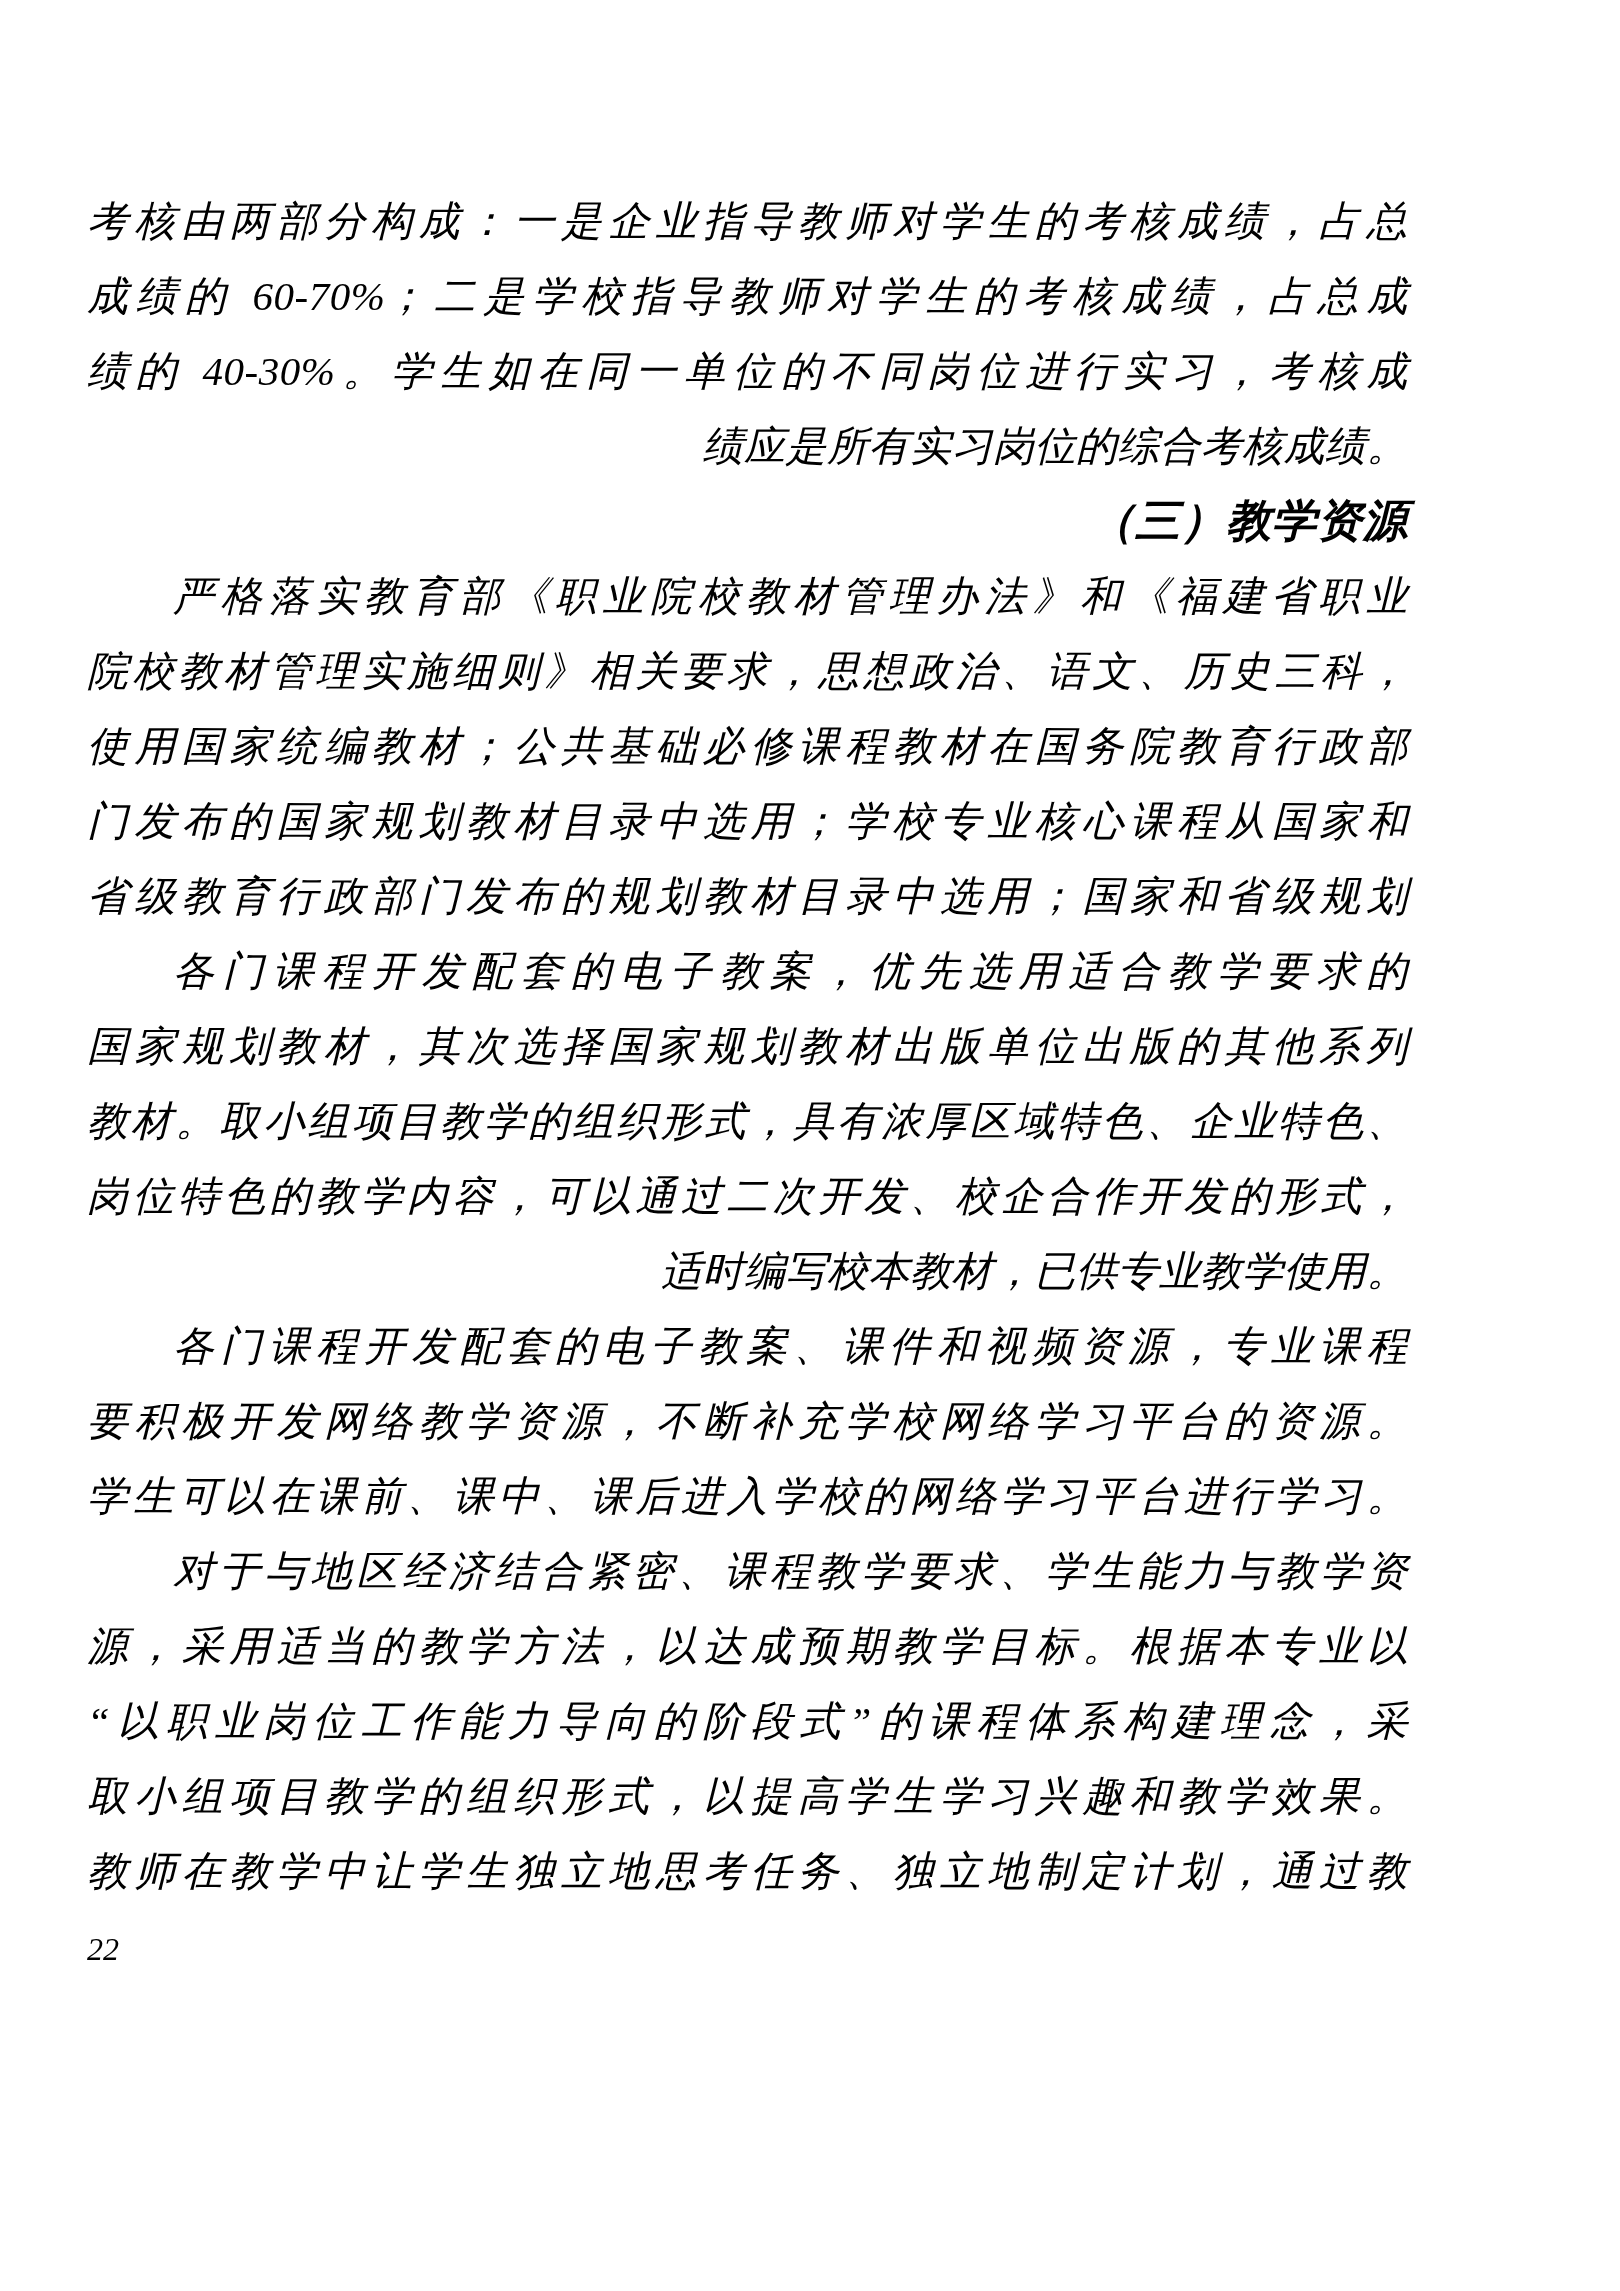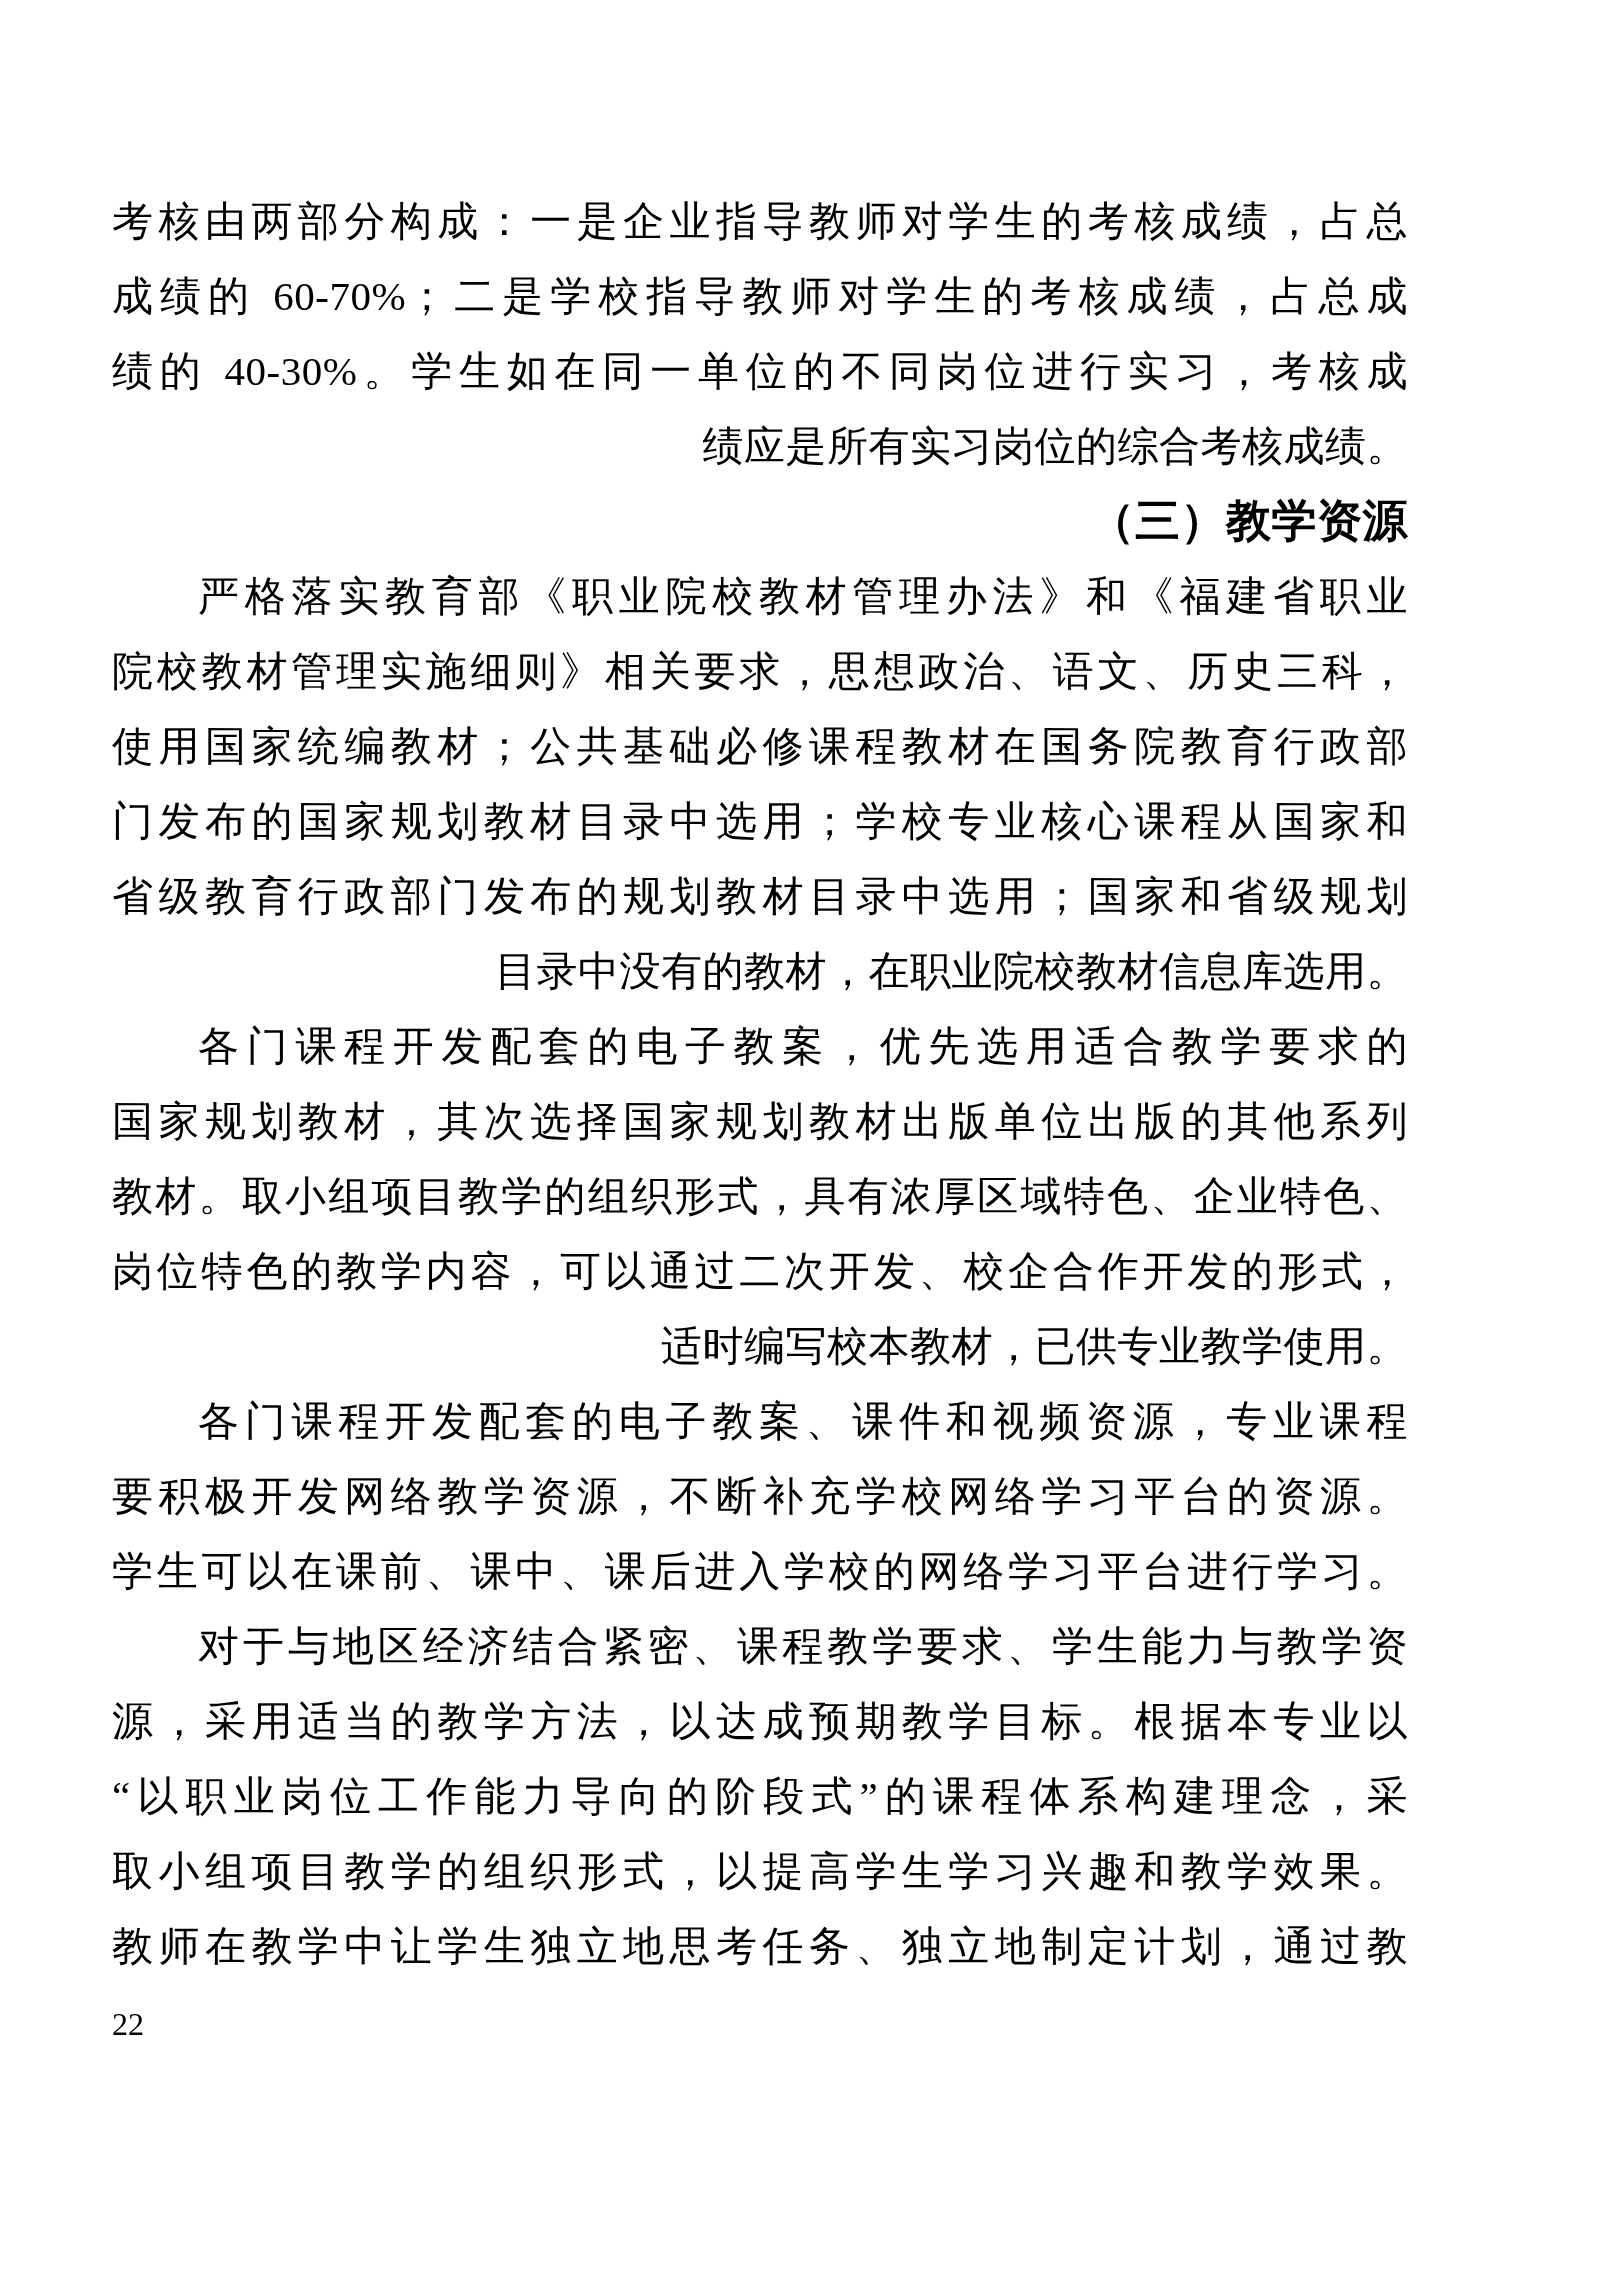--- a/index.html
+++ b/index.html
@@ -11,21 +11,22 @@
     height: 2292px;
     background: #ffffff;
     color: #000000;
     font-family: "Liberation Serif", "DejaVu Serif", serif;
     overflow: hidden;
   }
   .page {
     box-sizing: border-box;
     width: 1620px;
     height: 2292px;
-    padding: 184px 212px 0 112px;
+    padding: 184px 212px 0 87px;
+    font-style: italic;
   }
   .line {
     font-size: 41px;
     height: 75px;
     line-height: 75px;
     text-align: right;
     letter-spacing: 0.5px;
     word-break: keep-all;
     white-space: normal;
   }
@@ -60,21 +61,20 @@
   <div class="line j">考核由两部分构成：一是企业指导教师对学生的考核成绩，占总</div>
   <div class="line j">成绩的 60-70%；二是学校指导教师对学生的考核成绩，占总成</div>
   <div class="line j">绩的 40-30%。学生如在同一单位的不同岗位进行实习，考核成</div>
   <div class="line">绩应是所有实习岗位的综合考核成绩。</div>
   <div class="line heading">（三）教学资源</div>
   <div class="line j indent">严格落实教育部《职业院校教材管理办法》和《福建省职业</div>
   <div class="line j">院校教材管理实施细则》相关要求，思想政治、语文、历史三科，</div>
   <div class="line j">使用国家统编教材；公共基础必修课程教材在国务院教育行政部</div>
   <div class="line j">门发布的国家规划教材目录中选用；学校专业核心课程从国家和</div>
   <div class="line j">省级教育行政部门发布的规划教材目录中选用；国家和省级规划</div>
-  <div class="line">目录中没有的教材，在职业院校教材信息库选用。</div>
   <div class="line j indent">各门课程开发配套的电子教案，优先选用适合教学要求的</div>
   <div class="line j">国家规划教材，其次选择国家规划教材出版单位出版的其他系列</div>
   <div class="line j">教材。取小组项目教学的组织形式，具有浓厚区域特色、企业特色、</div>
   <div class="line j">岗位特色的教学内容，可以通过二次开发、校企合作开发的形式，</div>
   <div class="line">适时编写校本教材，已供专业教学使用。</div>
   <div class="line j indent">各门课程开发配套的电子教案、课件和视频资源，专业课程</div>
   <div class="line j">要积极开发网络教学资源，不断补充学校网络学习平台的资源。</div>
   <div class="line j">学生可以在课前、课中、课后进入学校的网络学习平台进行学习。</div>
   <div class="line j indent">对于与地区经济结合紧密、课程教学要求、学生能力与教学资</div>
   <div class="line j">源，采用适当的教学方法，以达成预期教学目标。根据本专业以</div>

